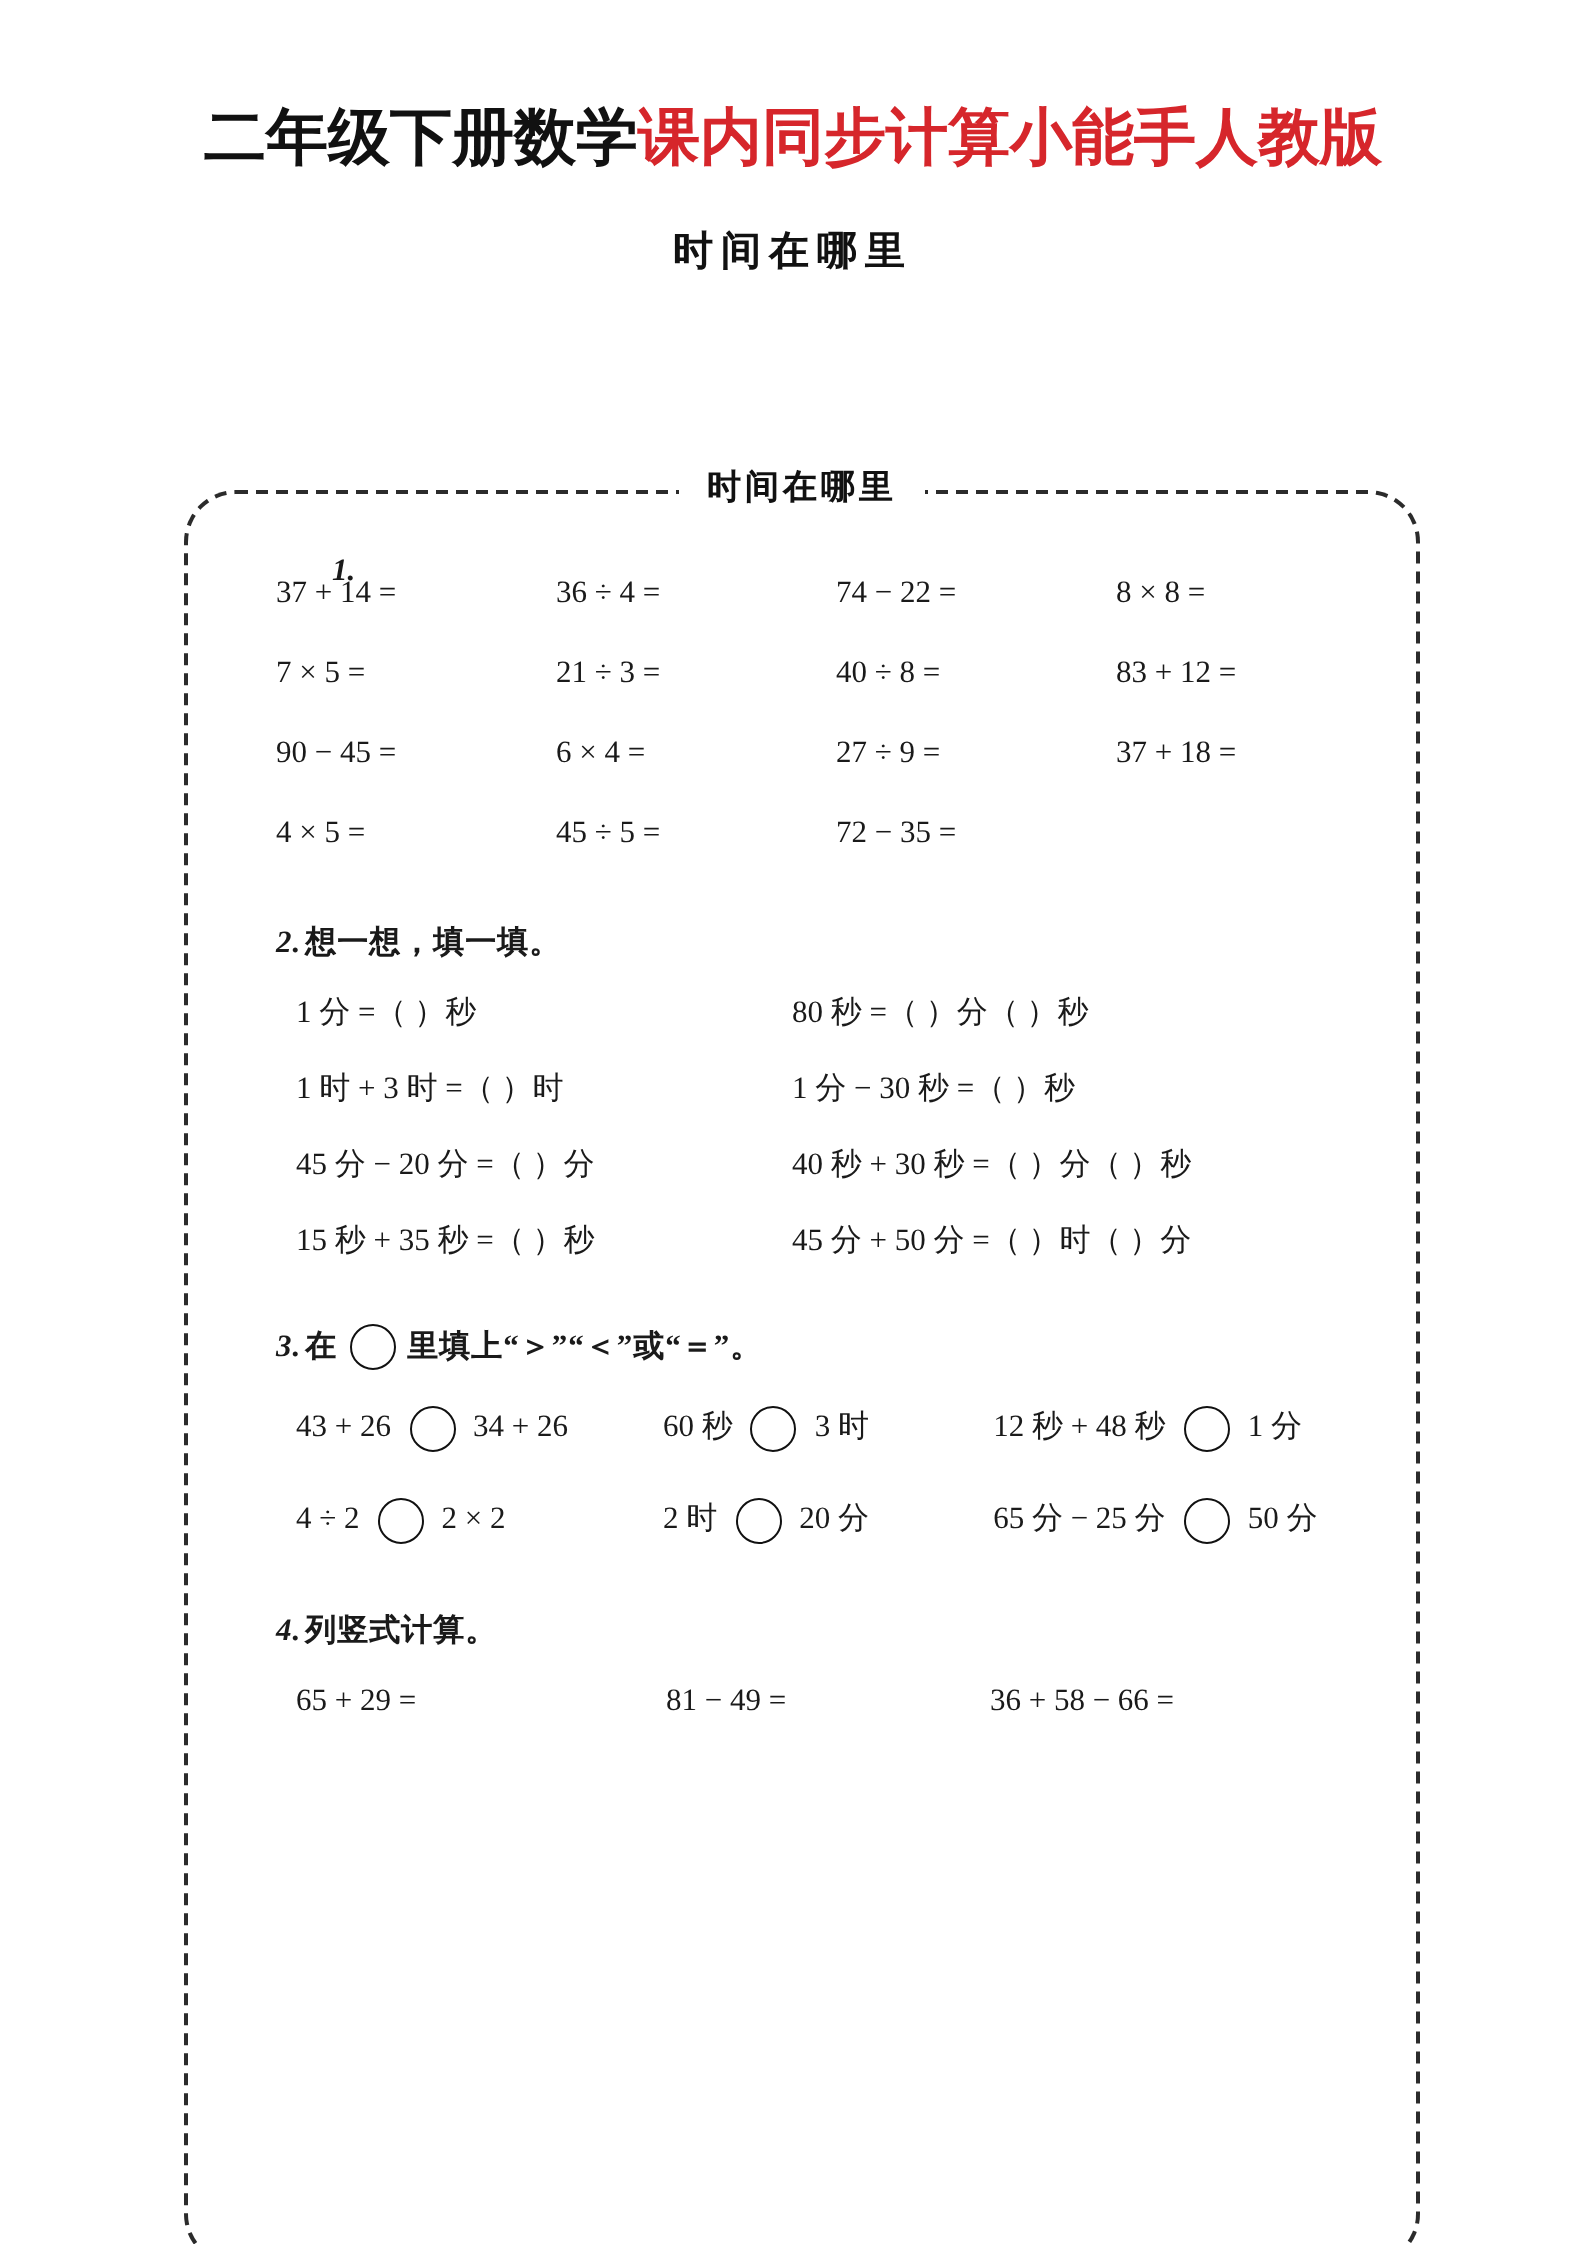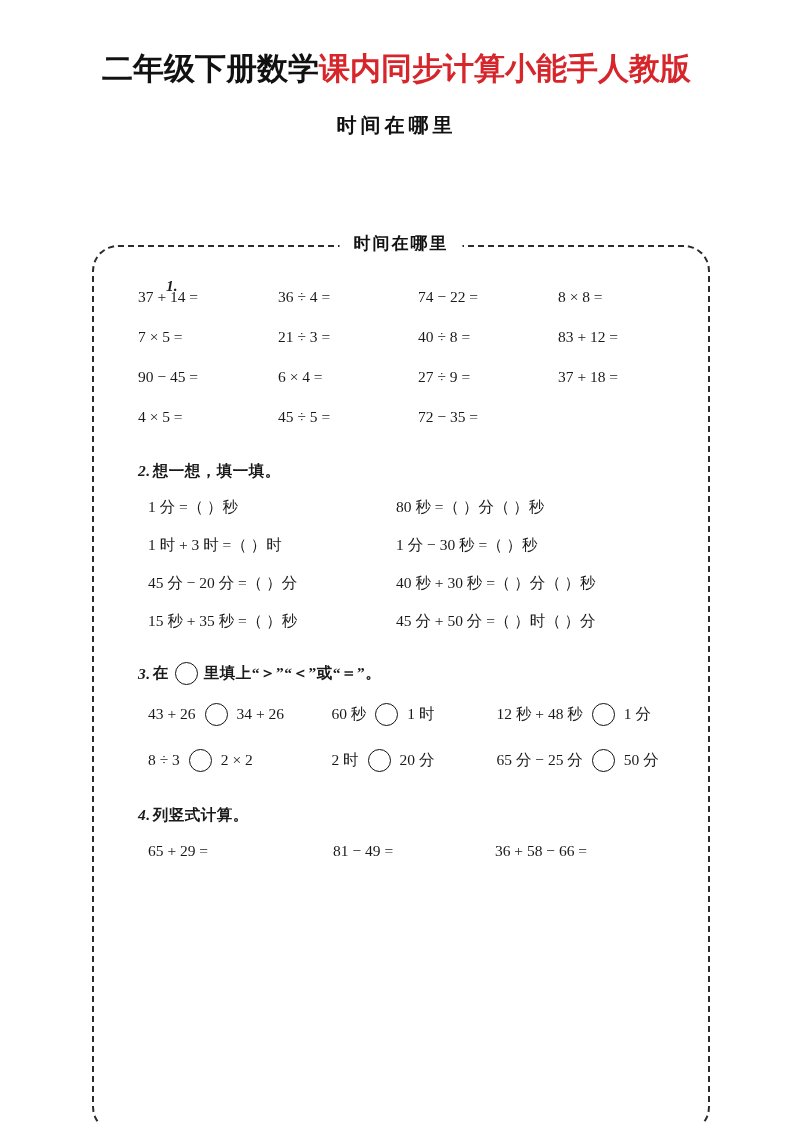--- a/index.html
+++ b/index.html
@@ -227,31 +227,31 @@
         <div class="rows3">
           <div class="row3">
             <div class="c c1">
               <span>43 + 26</span>
               <span class="circle"></span>
               <span>34 + 26</span>
             </div>
             <div class="c c2">
               <span>60 秒</span>
               <span class="circle"></span>
-              <span>1 时</span>
+              <span>3 时</span>
             </div>
             <div class="c c3">
               <span>12 秒 + 48 秒</span>
               <span class="circle"></span>
               <span>1 分</span>
             </div>
           </div>
           <div class="row3">
             <div class="c c1">
-              <span>8 ÷ 3</span>
+              <span>4 ÷ 2</span>
               <span class="circle"></span>
               <span>2 × 2</span>
             </div>
             <div class="c c2">
               <span>2 时</span>
               <span class="circle"></span>
               <span>20 分</span>
             </div>
             <div class="c c3">
               <span>65 分 − 25 分</span>

